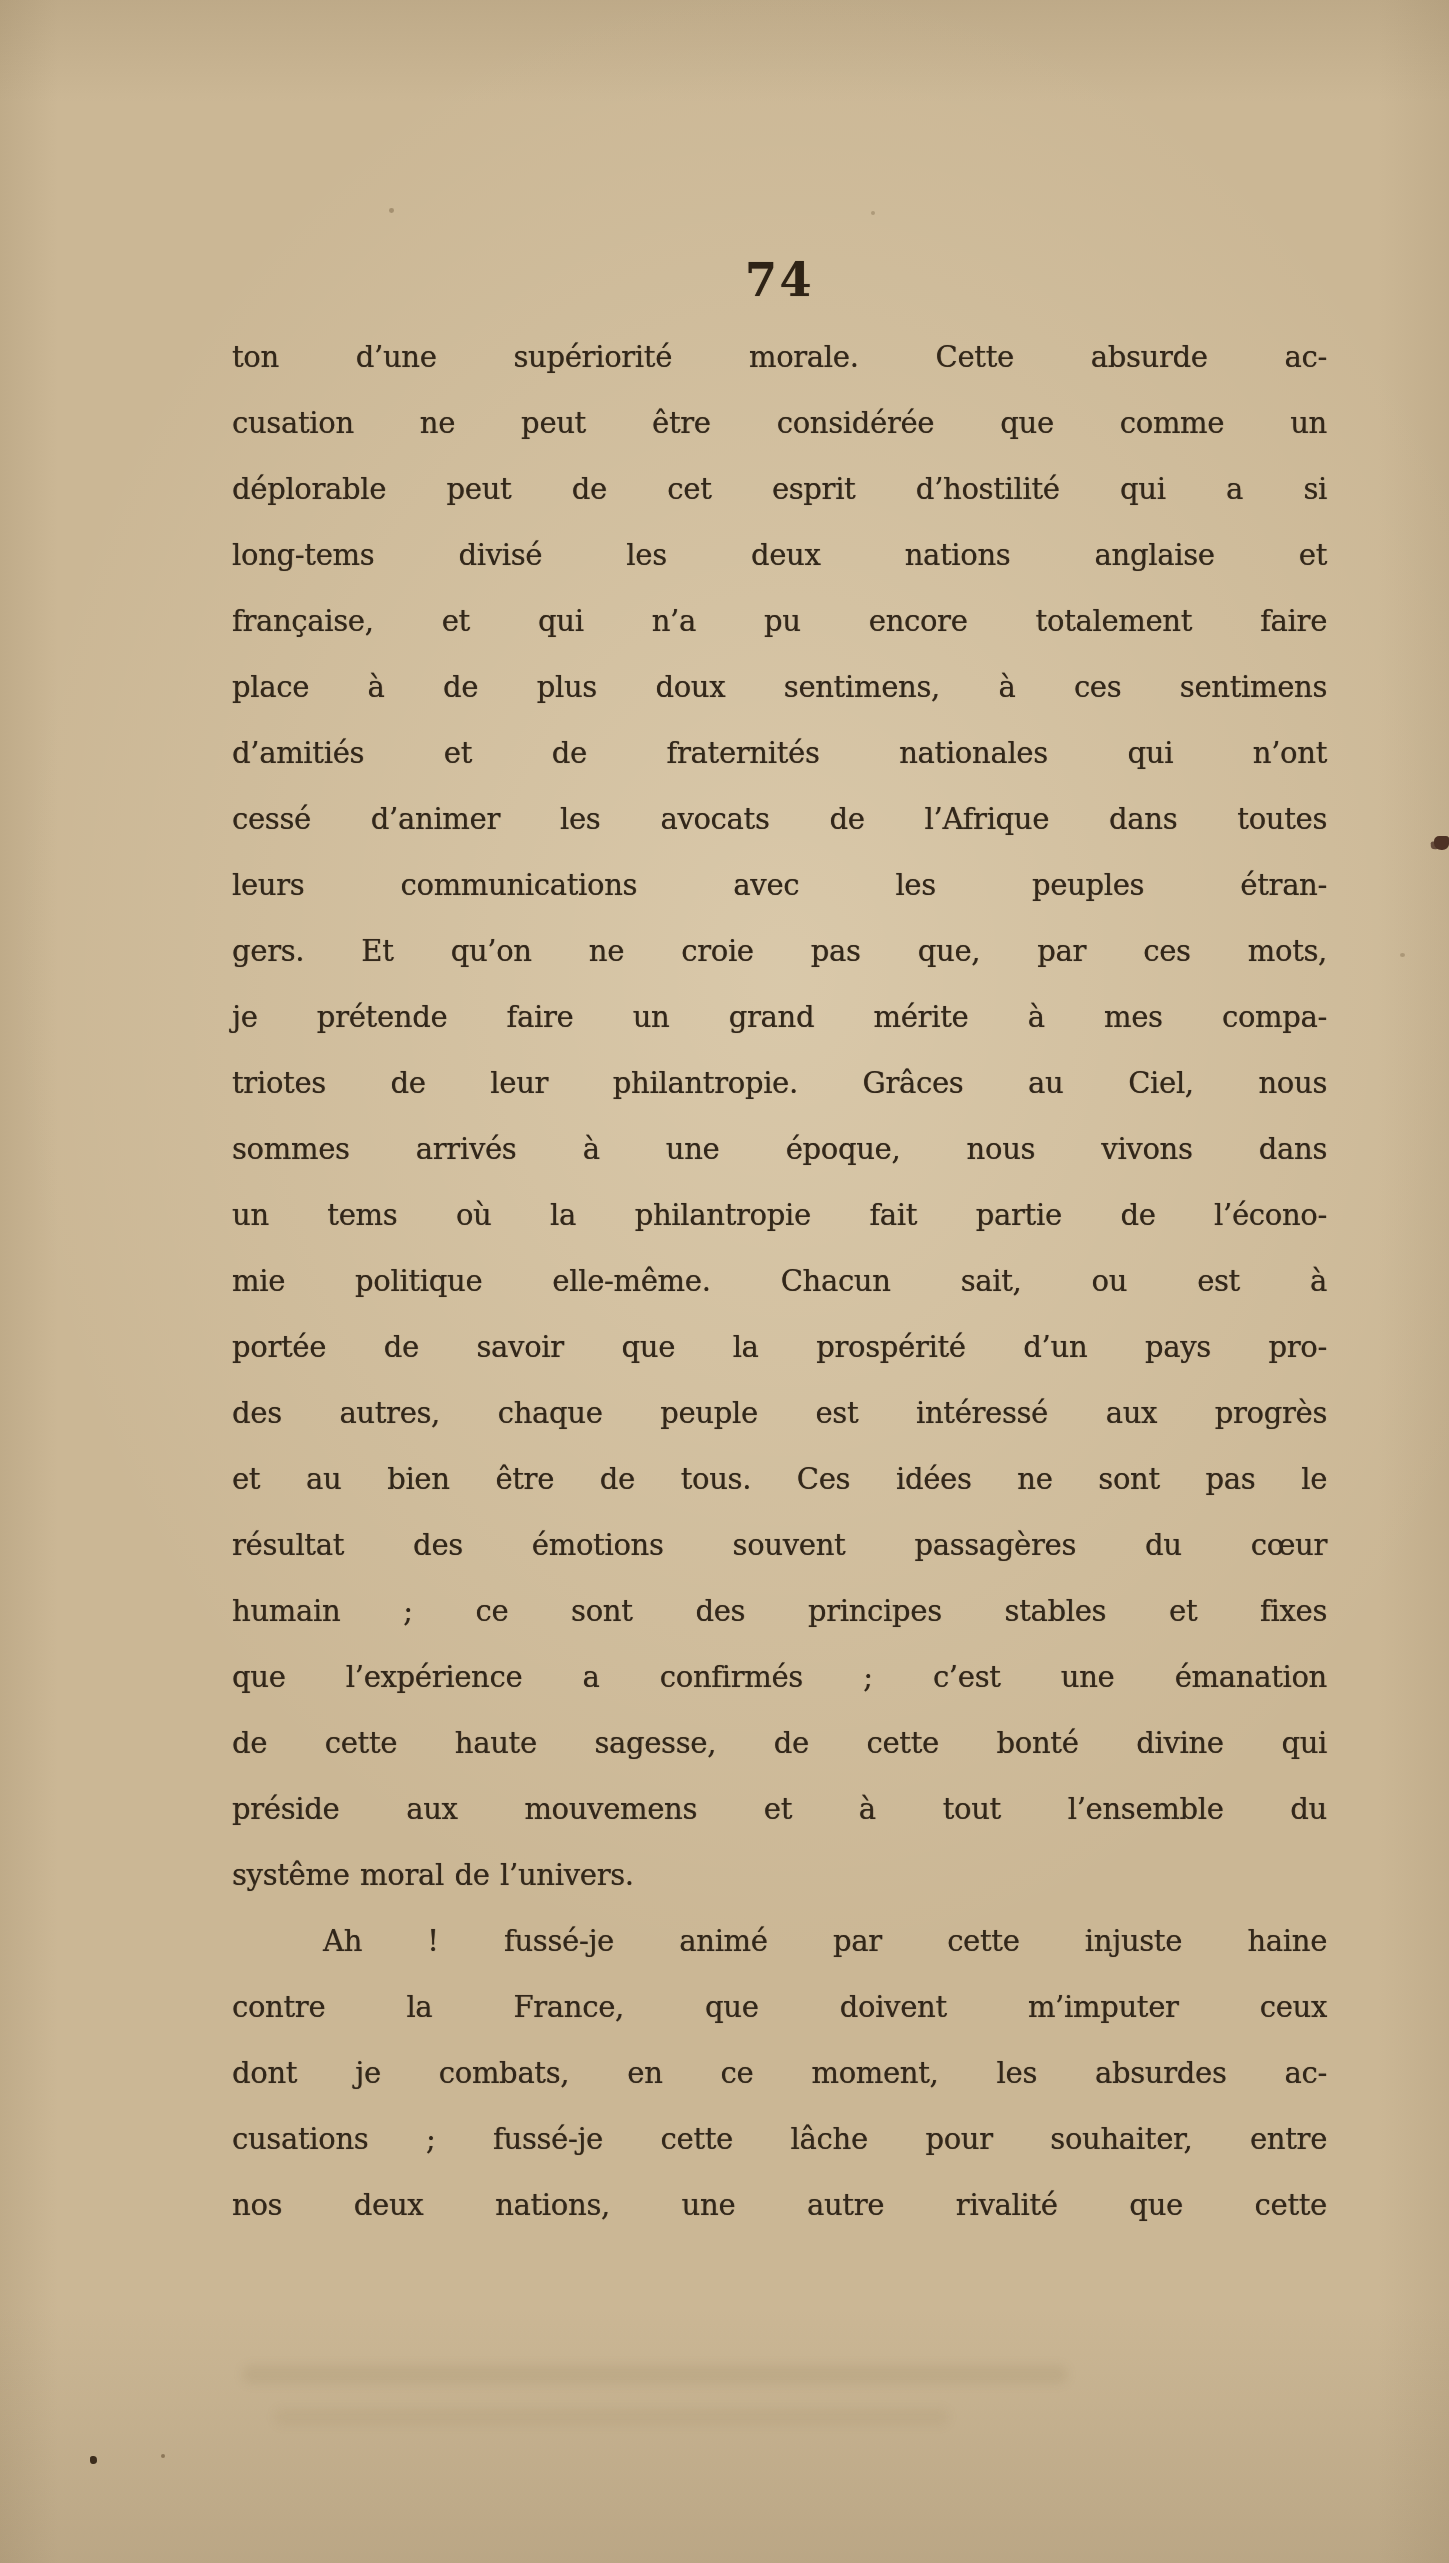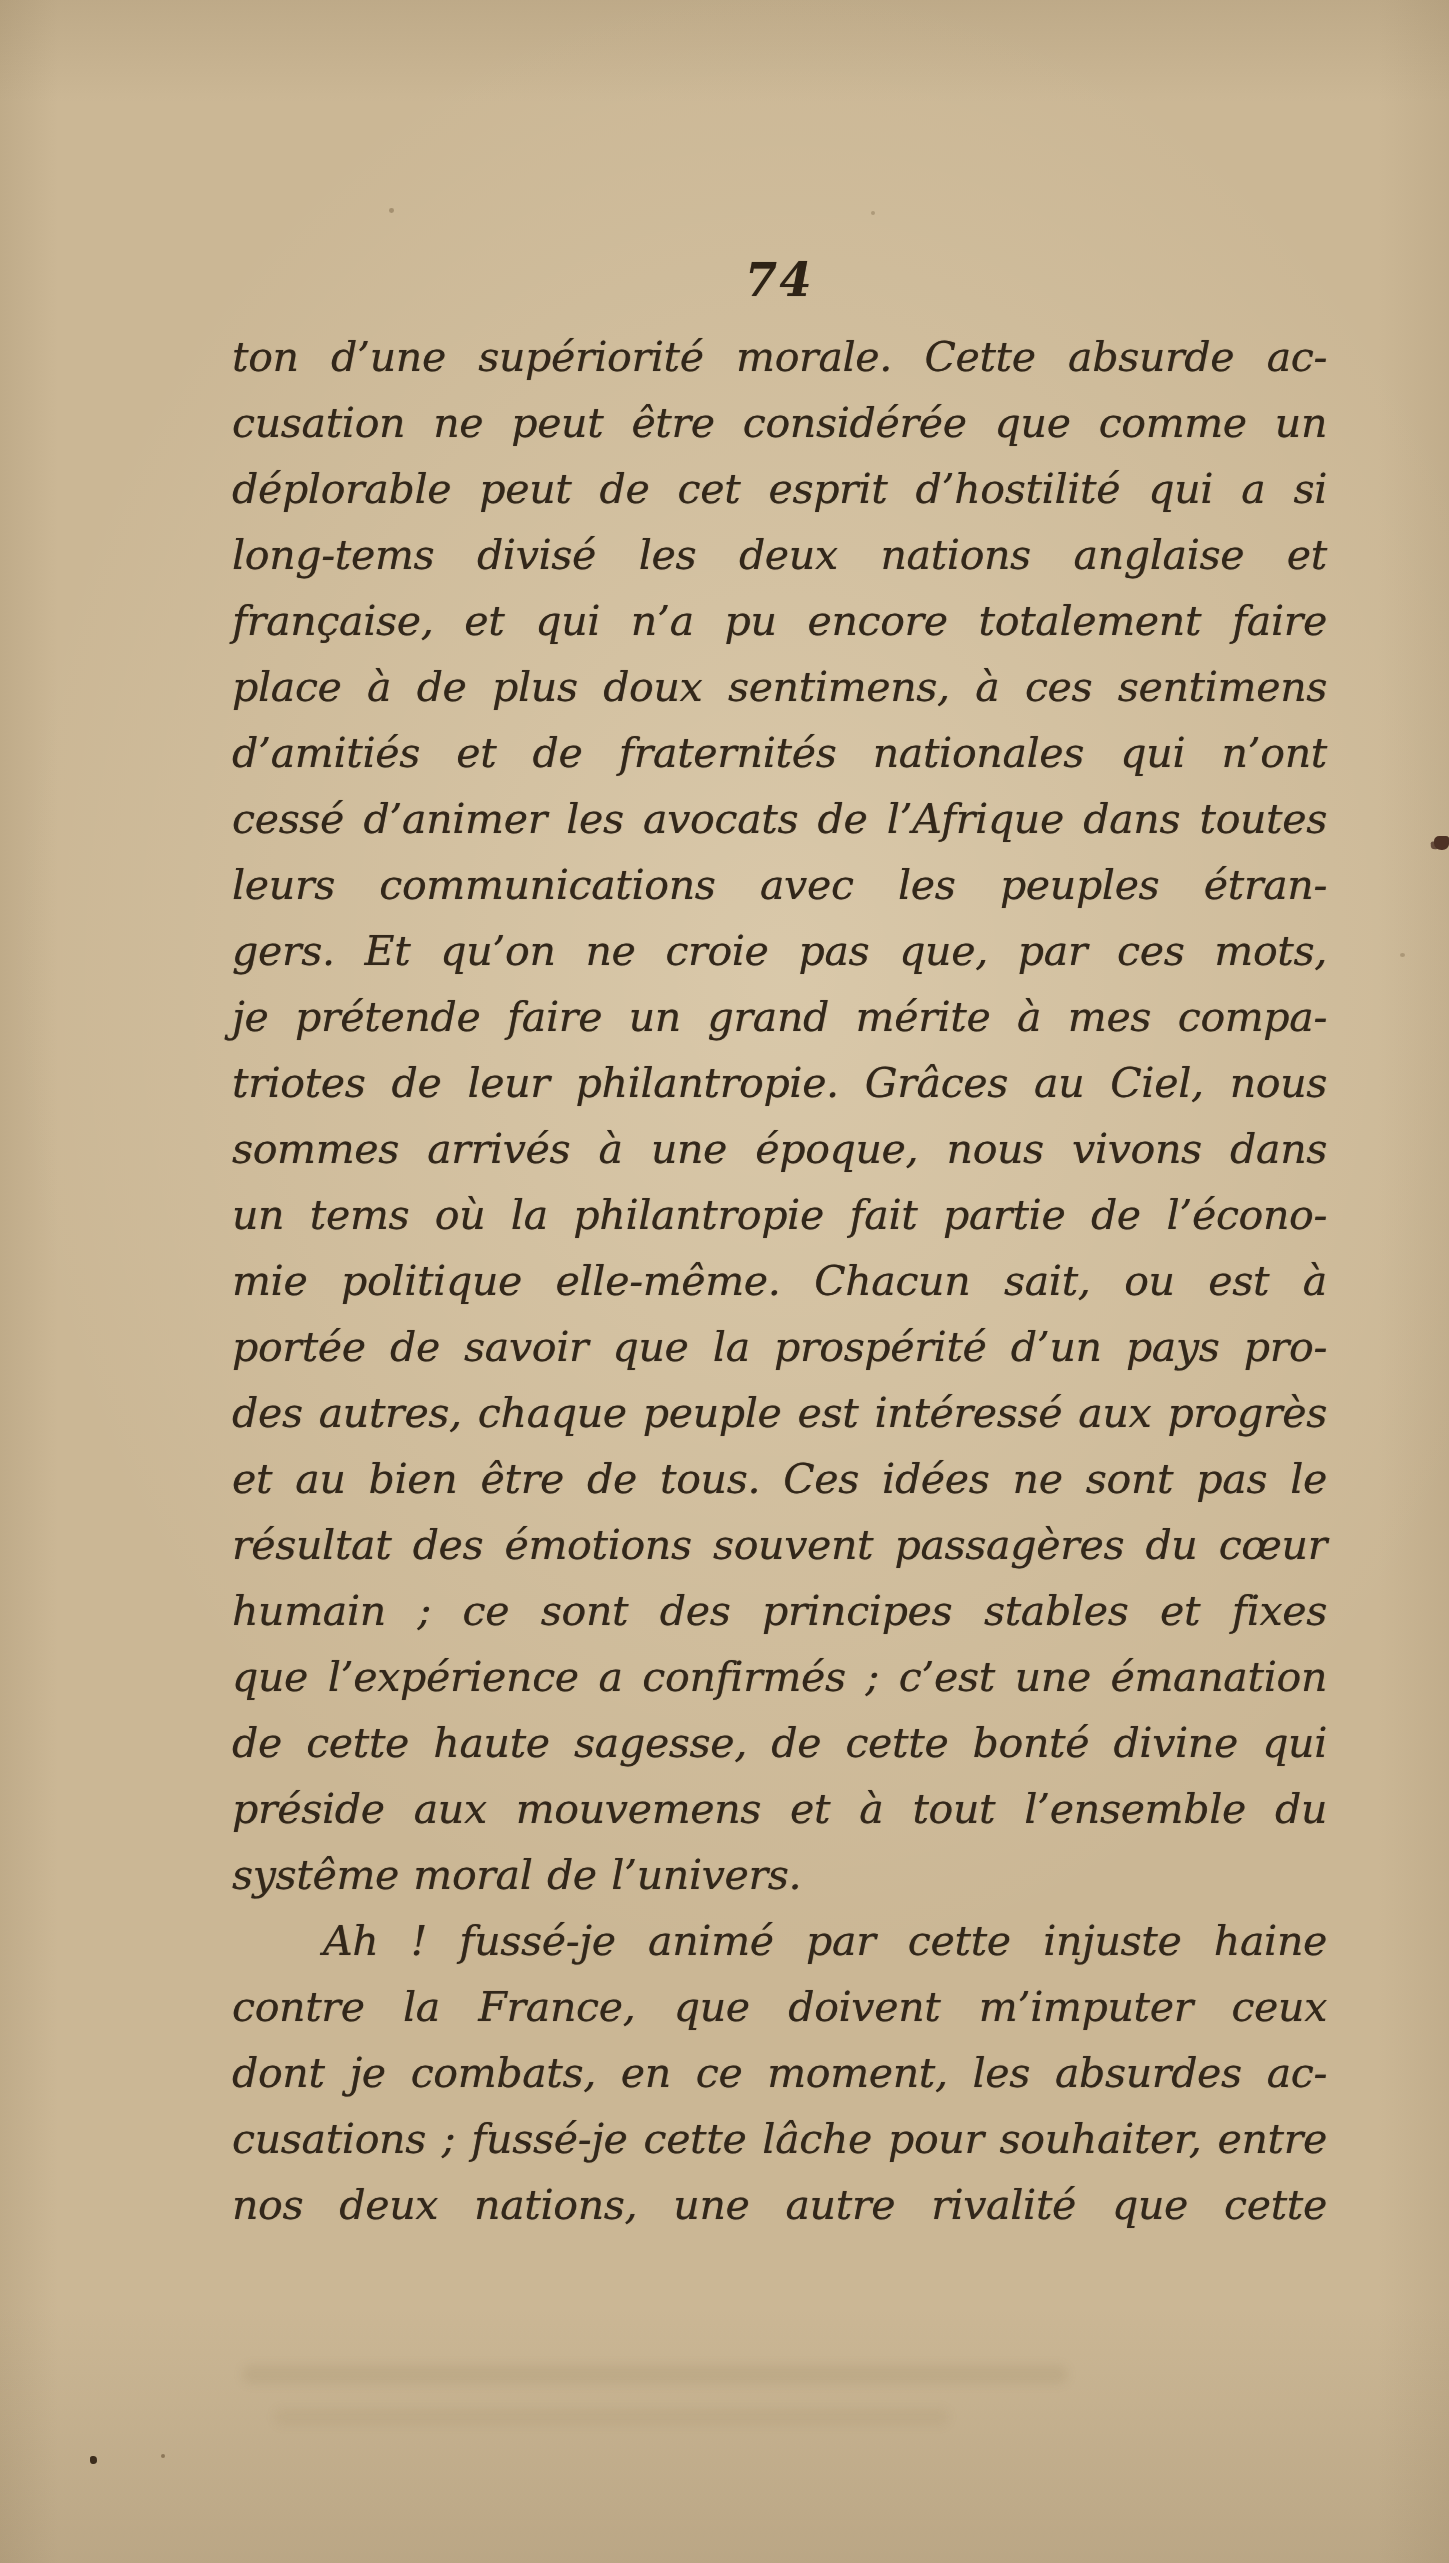--- a/index.html
+++ b/index.html
@@ -11,41 +11,40 @@
     font-family: "DejaVu Serif", "Liberation Serif", serif;
   }
   .scan {
     position: absolute;
     inset: 0;
     background:
       radial-gradient(ellipse 1112px 1430px at 54% 38%, rgba(255,246,224,0.28), rgba(255,246,224,0) 70%),
       linear-gradient(to bottom, rgba(110,90,58,0.14) 0%, rgba(110,90,58,0) 4%, rgba(110,90,58,0) 90%, rgba(100,80,50,0.16) 100%),
       linear-gradient(to right, rgba(110,90,58,0.13) 0%, rgba(110,90,58,0) 4%, rgba(110,90,58,0) 95%, rgba(100,80,50,0.10) 100%),
       #cbb795;
-    font-style: italic;
   }
   .page-number {
     position: absolute;
     left: 232px;
     width: 1095px;
     top: 253px;
     text-align: center;
     font-size: 46px;
     font-weight: 700;
     letter-spacing: 2.4px;
     color: #2e2316;
     text-shadow: 0 0 0.8px rgba(46,35,22,0.55);
   }
   .text-block {
     position: absolute;
     left: 232px;
     top: 324px;
     width: 1095px;
     color: #32271a;
-    font-size: 41px;
+    font-size: 29px;
     line-height: 66px;
     letter-spacing: -0.3px;
     word-spacing: 1.6px;
     text-shadow: 0 0 0.8px rgba(50,39,26,0.55), 0.4px 0.4px 0.4px rgba(50,39,26,0.25);
   }
   .line {
     text-align: justify;
     text-align-last: justify;
     white-space: normal;
     height: 66px;

